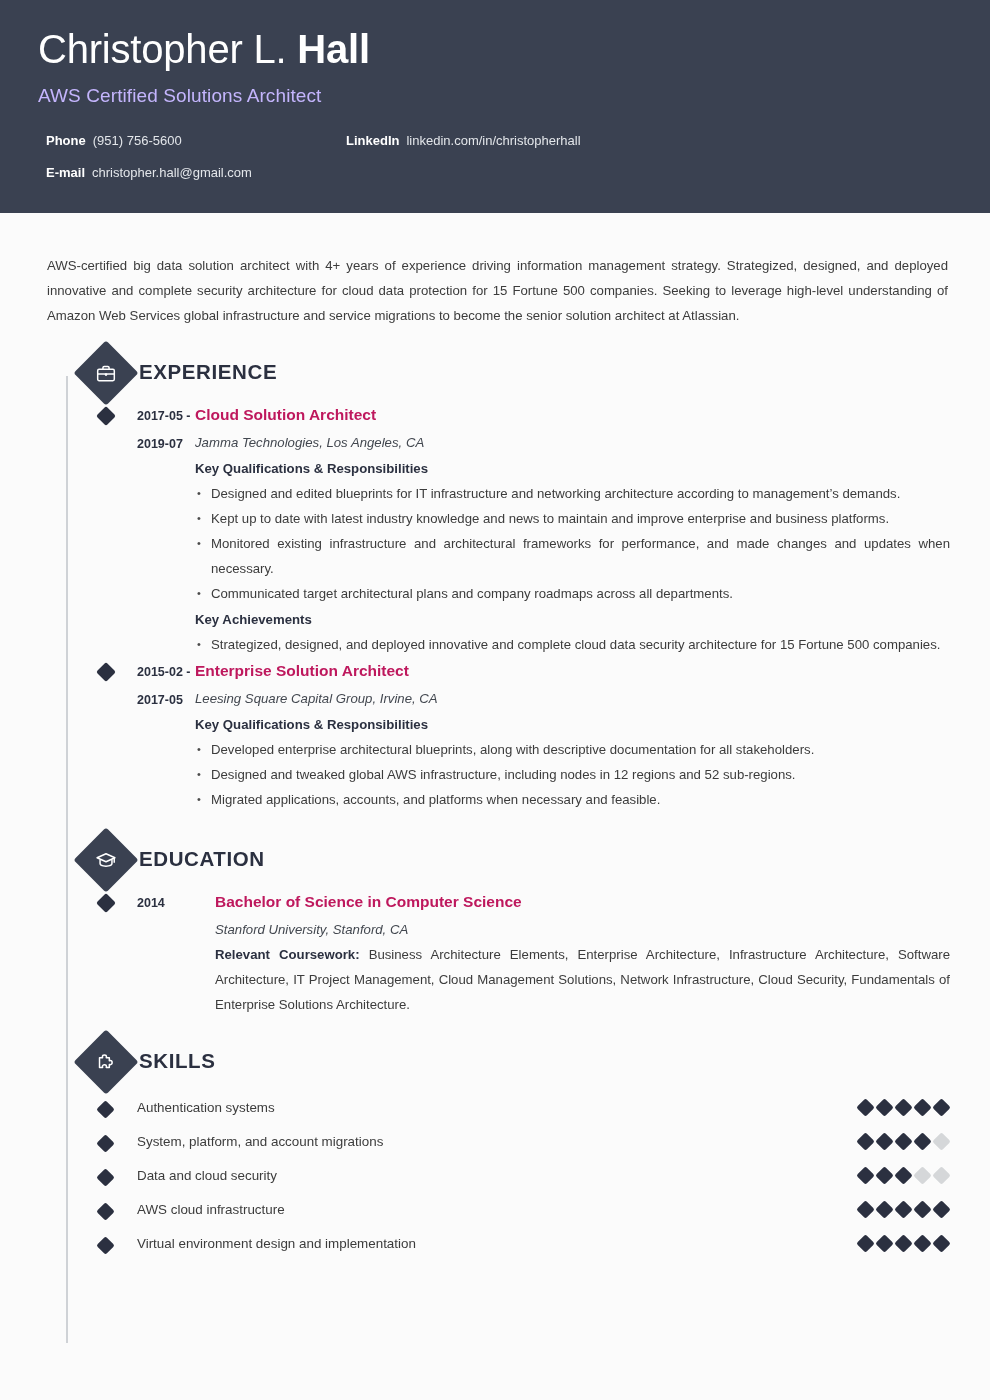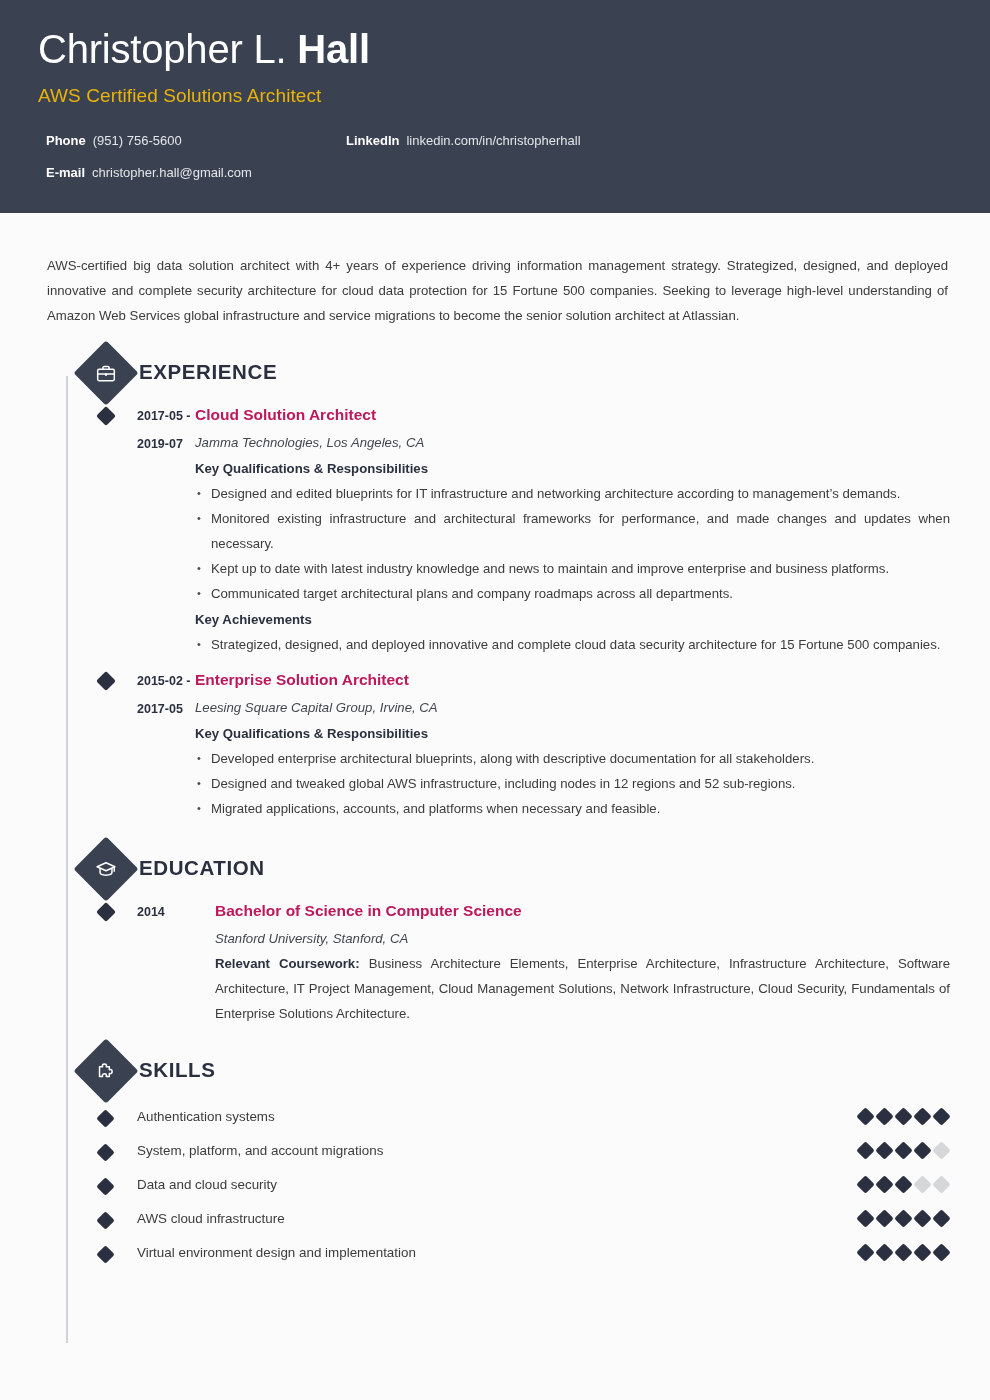--- a/index.html
+++ b/index.html
@@ -32,21 +32,21 @@
     letter-spacing: -0.2px;
     line-height: 1.15;
     color: #ffffff;
     white-space: nowrap;
   }
   .name .last { font-weight: 700; }
 
   .job-title {
     font-size: 19px;
     font-weight: 400;
-    color: #eab308;
+    color: #c4b5fd;
     margin-top: 13px;
     letter-spacing: 0.1px;
   }
 
   .contact-grid {
     margin-top: 26px;
   }
   .contact-row {
     display: flex;
     align-items: baseline;
@@ -304,33 +304,33 @@
         <div class="entry-date">
           <span>2017-05 - 2019-07</span>
         </div>
         <div class="entry-main">
           <div class="entry-title">Cloud Solution Architect</div>
           <div class="entry-sub">Jamma Technologies, Los Angeles, CA</div>
 
           <div class="entry-kicker">Key Qualifications &amp; Responsibilities</div>
           <ul class="bullets">
             <li>Designed and edited blueprints for IT infrastructure and networking architecture according to management’s demands.</li>
+            <li>Kept up to date with latest industry knowledge and news to maintain and improve enterprise and business platforms.</li>
             <li>Monitored existing infrastructure and architectural frameworks for performance, and made changes and updates when necessary.</li>
-            <li>Kept up to date with latest industry knowledge and news to maintain and improve enterprise and business platforms.</li>
             <li class="nojust">Communicated target architectural plans and company roadmaps across all departments.</li>
           </ul>
 
           <div class="entry-kicker">Key Achievements</div>
           <ul class="bullets">
             <li>Strategized, designed, and deployed innovative and complete cloud data security architecture for 15 Fortune 500 companies.</li>
           </ul>
         </div>
       </div>
 
-      <div class="entry" style="margin-top:10px;">
+      <div class="entry" style="margin-top:1px;">
         <div class="entry-dot"></div>
         <div class="entry-date">
           <span>2015-02 - 2017-05</span>
         </div>
         <div class="entry-main">
           <div class="entry-title">Enterprise Solution Architect</div>
           <div class="entry-sub">Leesing Square Capital Group, Irvine, CA</div>
           <div class="entry-kicker">Key Qualifications &amp; Responsibilities</div>
           <ul class="bullets">
             <li class="nojust">Developed enterprise architectural blueprints, along with descriptive documentation for all stakeholders.</li>

